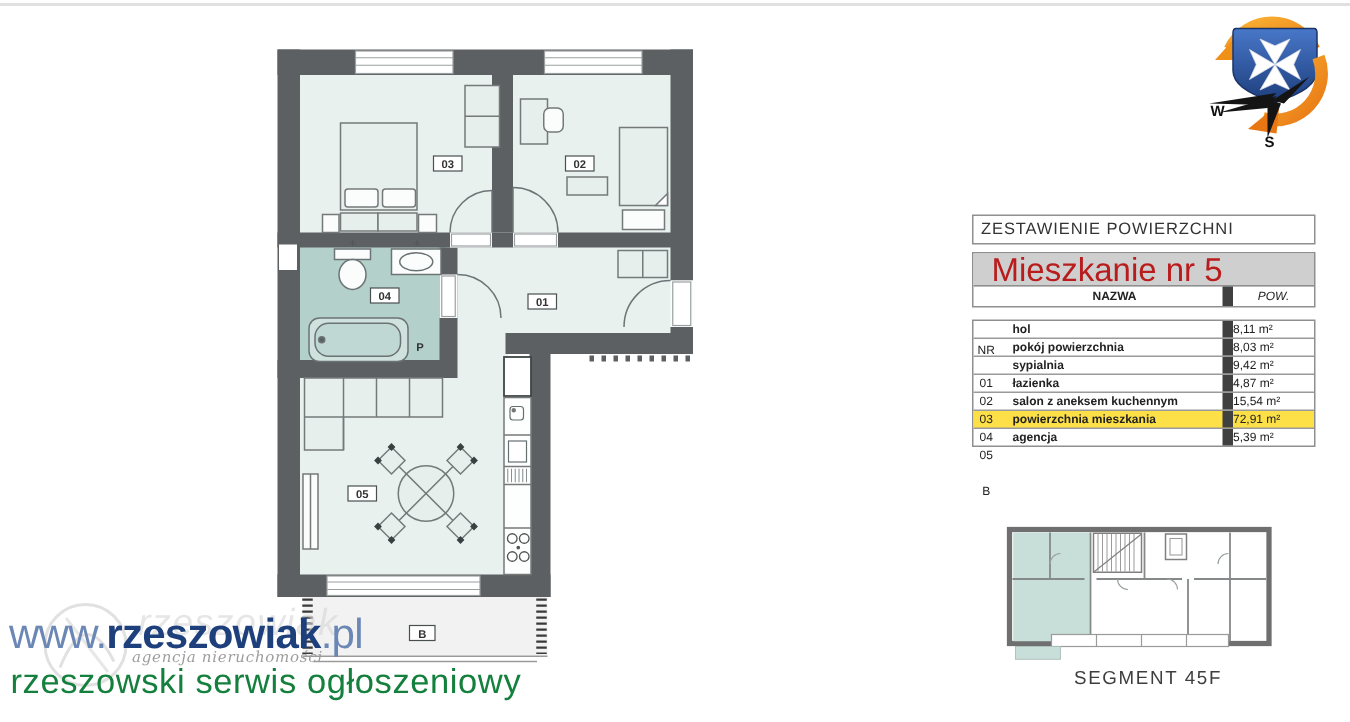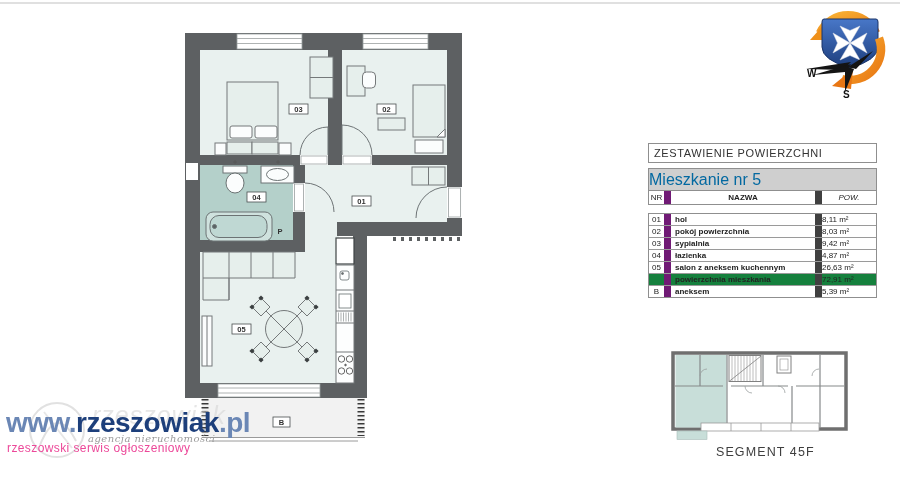--- a/index.html
+++ b/index.html
@@ -9,47 +9,47 @@
     -webkit-font-smoothing:antialiased;
   }
   .top-rule{position:absolute;left:0;top:2px;width:900px;height:2px;background:#e0e0e0;}
   svg text{font-family:"Liberation Sans","DejaVu Sans",sans-serif;}
 
   
   .area-table{position:absolute;left:648px;top:143px;width:229px;color:#222;border-radius:13px;}
   .at-box{border:1px solid #8f8f8f;background:#fff;box-sizing:border-box;}
   .at-title{height:20px;line-height:19px;font-size:11px;letter-spacing:.6px;color:#333;
             padding-left:5px;margin-bottom:5px;}
-  .at-subtitle{height:21px;line-height:21px;font-size:16px;color:#0369a1;
-               background:#cfcfcf;border-bottom:1px solid #8f8f8f;padding-left:0;}
+  .at-subtitle{height:21px;line-height:21px;font-size:22px;color:#b91c1c;
+               background:#cfcfcf;border-bottom:1px solid #8f8f8f;padding-left:12px;}
   .at-headrow{display:flex;height:13px;line-height:13px;font-size:8px;}
   .at-rows{margin-top:8px;}
   .at-row{display:flex;height:11px;line-height:11px;font-size:8px;border-bottom:1px solid #9a9a9a;}
   .at-row:last-child{border-bottom:none;}
-  .c-nr{width:22px;text-align:center;border-right:7px solid #701a75;box-sizing:border-box;flex:none;}
+  .c-nr{width:22px;text-align:center;border-right:5px solid #701a75;box-sizing:border-box;flex:none;margin-top:36px;}
   .c-nazwa{flex:1;padding-left:4px;border-right:7px solid #404040;box-sizing:border-box;
            white-space:nowrap;overflow:hidden;font-weight:bold;}
   .c-nazwa.center{text-align:center;padding-left:0;}
   .c-pow{width:54px;text-align:left;padding-right:6px;box-sizing:border-box;flex:none;}
   .c-pow.center{text-align:center;padding-right:0;font-style:italic;}
-  .row-total{background:#15803d;}
+  .row-total{background:#fde047;}
 
   
   .segment-caption{position:absolute;left:716px;top:445px;font-size:12.5px;letter-spacing:1.1px;
                    color:#3e3e3e;}
 
   
   .wm-ghost{position:absolute;left:92px;top:401px;font-size:25px;font-style:italic;
             color:#d6d6d6;opacity:.6;letter-spacing:1px;}
   .wm-url{position:absolute;left:6px;top:407px;font-size:28px;letter-spacing:-.5px;white-space:nowrap;}
-  .wm-url .pre,.wm-url .suf{color:#6b87b5;font-weight:700;margin-top:24px;}
+  .wm-url .pre,.wm-url .suf{color:#6b87b5;font-weight:400;margin-top:24px;}
   .wm-url .main{color:#1d3f7b;font-weight:700;}
   .wm-script{position:absolute;left:88px;top:433px;font-family:"DejaVu Serif",serif;
              font-style:italic;font-size:10px;color:#9c9c9c;letter-spacing:.5px;}
-  .wm-tagline{position:absolute;left:7px;top:441px;font-size:12px;color:#ec4899;
+  .wm-tagline{position:absolute;left:7px;top:441px;font-size:23px;color:#15803d;
               letter-spacing:.4px;white-space:nowrap;}
 </style>
 </head>
 <body>
 
 <div class="top-rule"></div>
 
 <svg width="900" height="481" viewBox="0 0 900 481" style="position:absolute;left:0;top:0;">
   <defs>
     <linearGradient id="shieldGrad" x1="0" y1="0" x2="0" y2="1">
@@ -336,30 +336,30 @@
       <div class="c-pow">9,42 m²</div>
     </div>
     <div class="at-row">
       <div class="c-nr">04</div>
       <div class="c-nazwa">łazienka</div>
       <div class="c-pow">4,87 m²</div>
     </div>
     <div class="at-row">
       <div class="c-nr">05</div>
       <div class="c-nazwa">salon z aneksem kuchennym</div>
-      <div class="c-pow">26,63 m²</div>
+      <div class="c-pow">15,54 m²</div>
     </div>
     <div class="at-row row-total">
       <div class="c-nr"></div>
       <div class="c-nazwa">powierzchnia mieszkania</div>
       <div class="c-pow">72,91 m²</div>
     </div>
     <div class="at-row">
       <div class="c-nr">B</div>
-      <div class="c-nazwa">aneksem</div>
+      <div class="c-nazwa">agencja</div>
       <div class="c-pow">5,39 m²</div>
     </div>
   </div>
 </div>
 
 <div class="segment-caption">SEGMENT 45F</div>
 
 <div class="wm-ghost">rzeszowiak</div>
 <div class="wm-url">
   <span class="pre">www.</span><span class="main">rzeszowiak</span><span class="suf">.pl</span>

